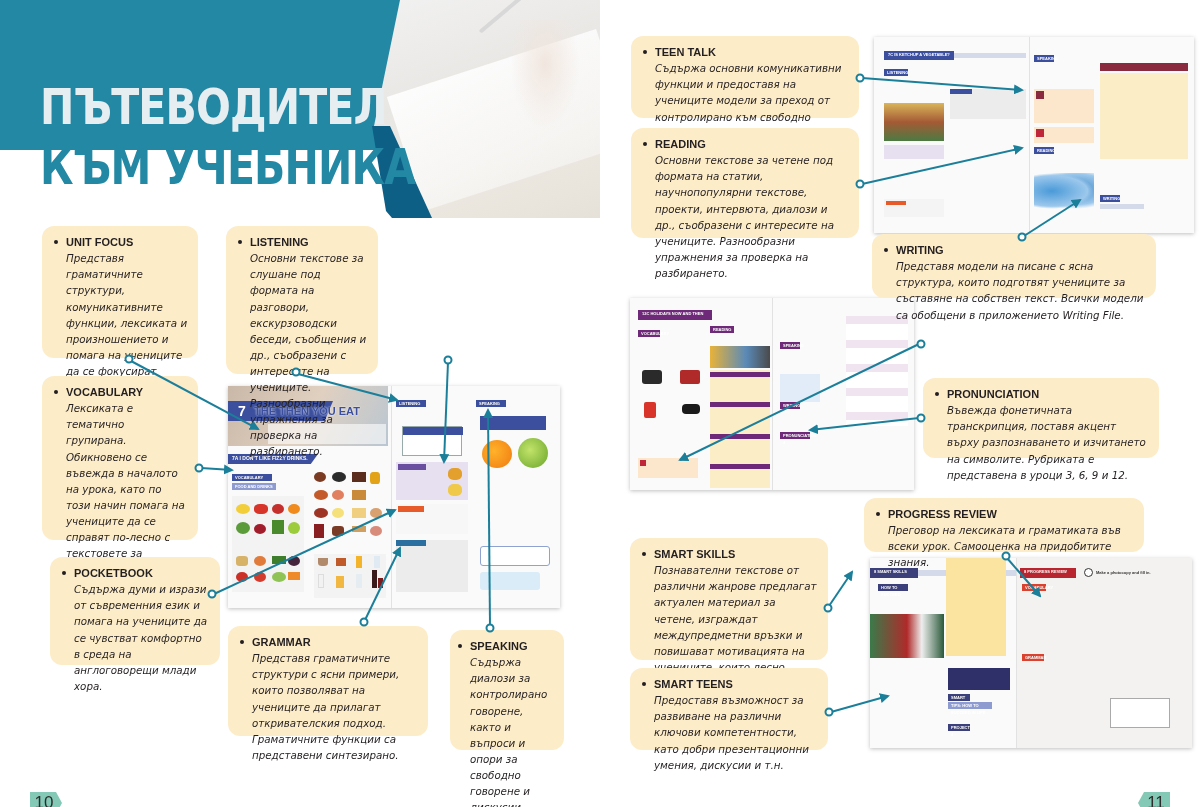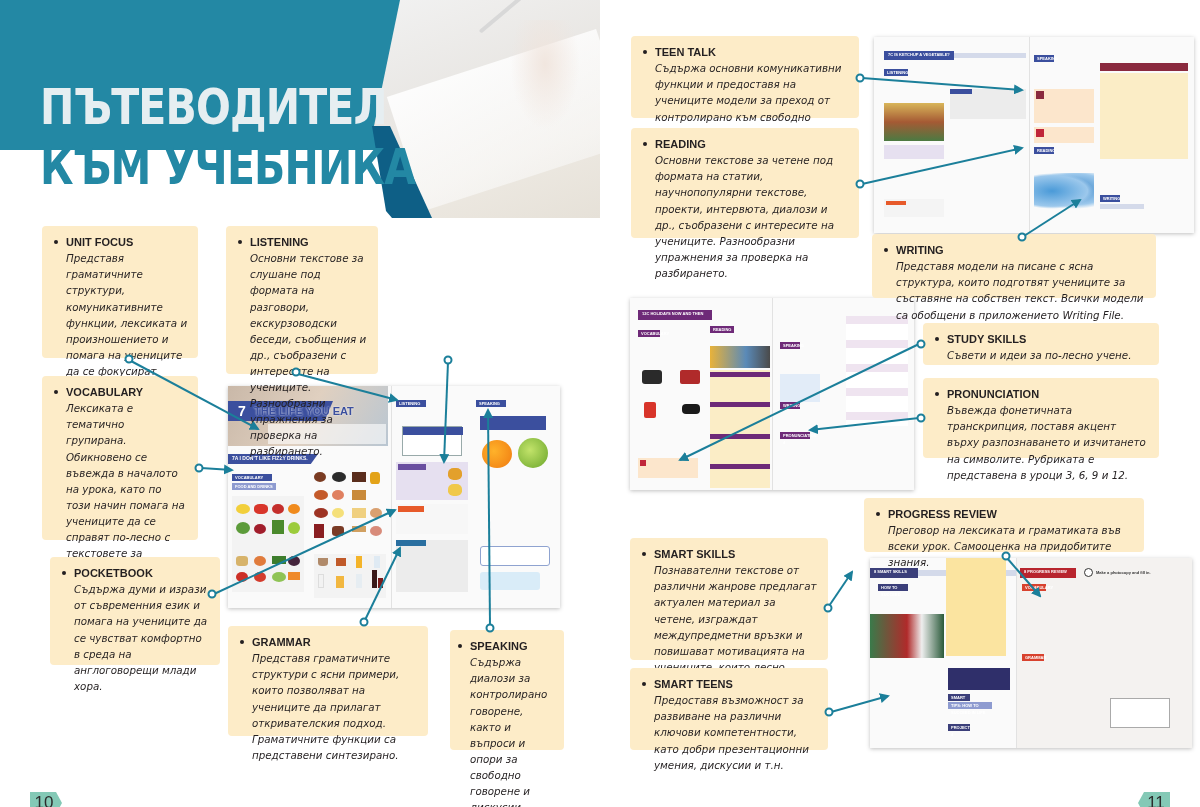--- a/index.html
+++ b/index.html
@@ -26,21 +26,21 @@
     background: #0e5f86; clip-path: polygon(0 0, 18px 0, 60px 92px, 20px 92px, 14px 85px); }
 
   .title-line1 { position: absolute; left: 40px; top: 82px; font-family: "DejaVu Sans", sans-serif;
     font-weight: bold; font-size: 50px; letter-spacing: -1px; color: #e6eef1; transform: scaleX(0.82);
     transform-origin: left top; line-height: 1; }
   .title-line2 { position: absolute; left: 40px; top: 142px; font-family: "DejaVu Sans", sans-serif;
     font-weight: bold; font-size: 50px; letter-spacing: -1px; color: #2388a4; transform: scaleX(0.82);
     transform-origin: left top; line-height: 1; }
 
   
-  .callout { position: absolute; background: #fdecc8; border-radius: 4px; padding: 8px 10px 8px 14px;
+  .callout { position: absolute; background: #fdecc8; border-radius: 12px; padding: 8px 10px 8px 14px;
     font-size: 11px; line-height: 16.3px; color: #231f20; }
   .callout .head { display: flex; align-items: center; font-weight: bold; font-size: 11px; letter-spacing: 0; }
   .callout .bullet { display: inline-block; width: 4px; height: 4px; border-radius: 50%; background: #231f20; margin-right: 8px; margin-left: -2px; }
   .callout .body { padding-left: 10px; font-style: italic; font-family: "DejaVu Sans", sans-serif; font-size: 10.3px; line-height: 16.1px; }
 
   
   svg.connectors { position: absolute; left: 0; top: 0; width: 1200px; height: 807px; pointer-events: none; }
 
   
   .book { position: absolute; background: #fafafa; box-shadow: 0 1px 4px rgba(0,0,0,0.25); overflow: hidden; }
@@ -69,21 +69,21 @@
     <div class="banner-accent"></div>
     <div class="title-line1">ПЪТЕВОДИТЕЛ</div>
     <div class="title-line2">КЪМ УЧЕБНИКА</div>
 
     <div class="book" style="left:228px; top:386px; width:332px; height:222px;">
       <div class="gutter" style="left:163px;"></div>
 
       <div class="blk" style="left:0; top:0; width:160px; height:60px; background:linear-gradient(120deg,#c9b8a8,#e0d0c0 50%,#b9c6d2);"></div>
       <div class="blk" style="left:0; top:15px; width:105px; height:20px; background:#3b4f9e; clip-path:polygon(0 0,100% 0,92% 100%,0 100%);"></div>
       <div class="unit-title" style="left:10px; top:18px; font-size:14px;">7</div>
-      <div class="unit-title" style="left:26px; top:20px; font-size:11px; color:#3b4f9e; text-shadow:0 0 2px #fff;">THE LIFE YOU EAT</div>
+      <div class="unit-title" style="left:26px; top:20px; font-size:11px; color:#3b4f9e; text-shadow:0 0 2px #fff;">THE THEN YOU EAT</div>
       <div class="blk" style="left:40px; top:38px; width:118px; height:20px; background:rgba(255,255,255,0.6);"></div>
       <div class="blk" style="left:0; top:68px; width:90px; height:10px; background:#3b4f9e; clip-path:polygon(0 0,100% 0,92% 100%,0 100%);"></div>
       <div class="unit-title" style="left:4px; top:70px; font-size:5px;">7A I DON'T LIKE FIZZY DRINKS.</div>
       <div class="tag" style="left:4px; top:88px; width:40px; background:#3b4f9e;">VOCABULARY</div>
       <div class="tag" style="left:4px; top:97px; width:44px; background:#8e9bd0;">FOOD AND DRINKS</div>
 
       <div class="blk" style="left:4px; top:110px; width:72px; height:96px; background:#f3f3f3;">
         <div class="blk" style="left:4px;top:8px;width:14px;height:10px;background:#f2cf3a;border-radius:50%;"></div>
         <div class="blk" style="left:22px;top:8px;width:14px;height:10px;background:#d8352a;border-radius:40%;"></div>
         <div class="blk" style="left:40px;top:8px;width:12px;height:10px;background:#c42e2b;border-radius:50%;"></div>
@@ -293,27 +293,20 @@
         </div>
       <div class="body">Основни текстове за четене под формата на статии, научнопопулярни текстове, проекти, интервюта, диалози и др., съобразени с интересите на учениците. Разнообразни упражнения за проверка на разбирането.</div>
     </div>
     <div class="callout" style="left:272px; top:234px; width:284px; height:64px;">
       <div class="head">
           <span class="bullet"></span>
           <span>WRITING</span>
         </div>
       <div class="body">Представя модели на писане с ясна структура, които подготвят учениците за съставяне на собствен текст. Всички модели са обобщени в приложението Writing File.</div>
     </div>
-    <div class="callout" style="left:323px; top:323px; width:236px; height:42px;">
-      <div class="head">
-          <span class="bullet"></span>
-          <span>STUDY SKILLS</span>
-        </div>
-      <div class="body">Съвети и идеи за по-лесно учене.</div>
-    </div>
     <div class="callout" style="left:323px; top:378px; width:236px; height:80px;">
       <div class="head">
           <span class="bullet"></span>
           <span>PRONUNCIATION</span>
         </div>
       <div class="body">Въвежда фонетичната транскрипция, поставя акцент върху разпознаването и изчитането на символите. Рубриката е представена в уроци 3, 6, 9 и 12.</div>
     </div>
     <div class="callout" style="left:264px; top:498px; width:280px; height:54px;">
       <div class="head">
           <span class="bullet"></span>

